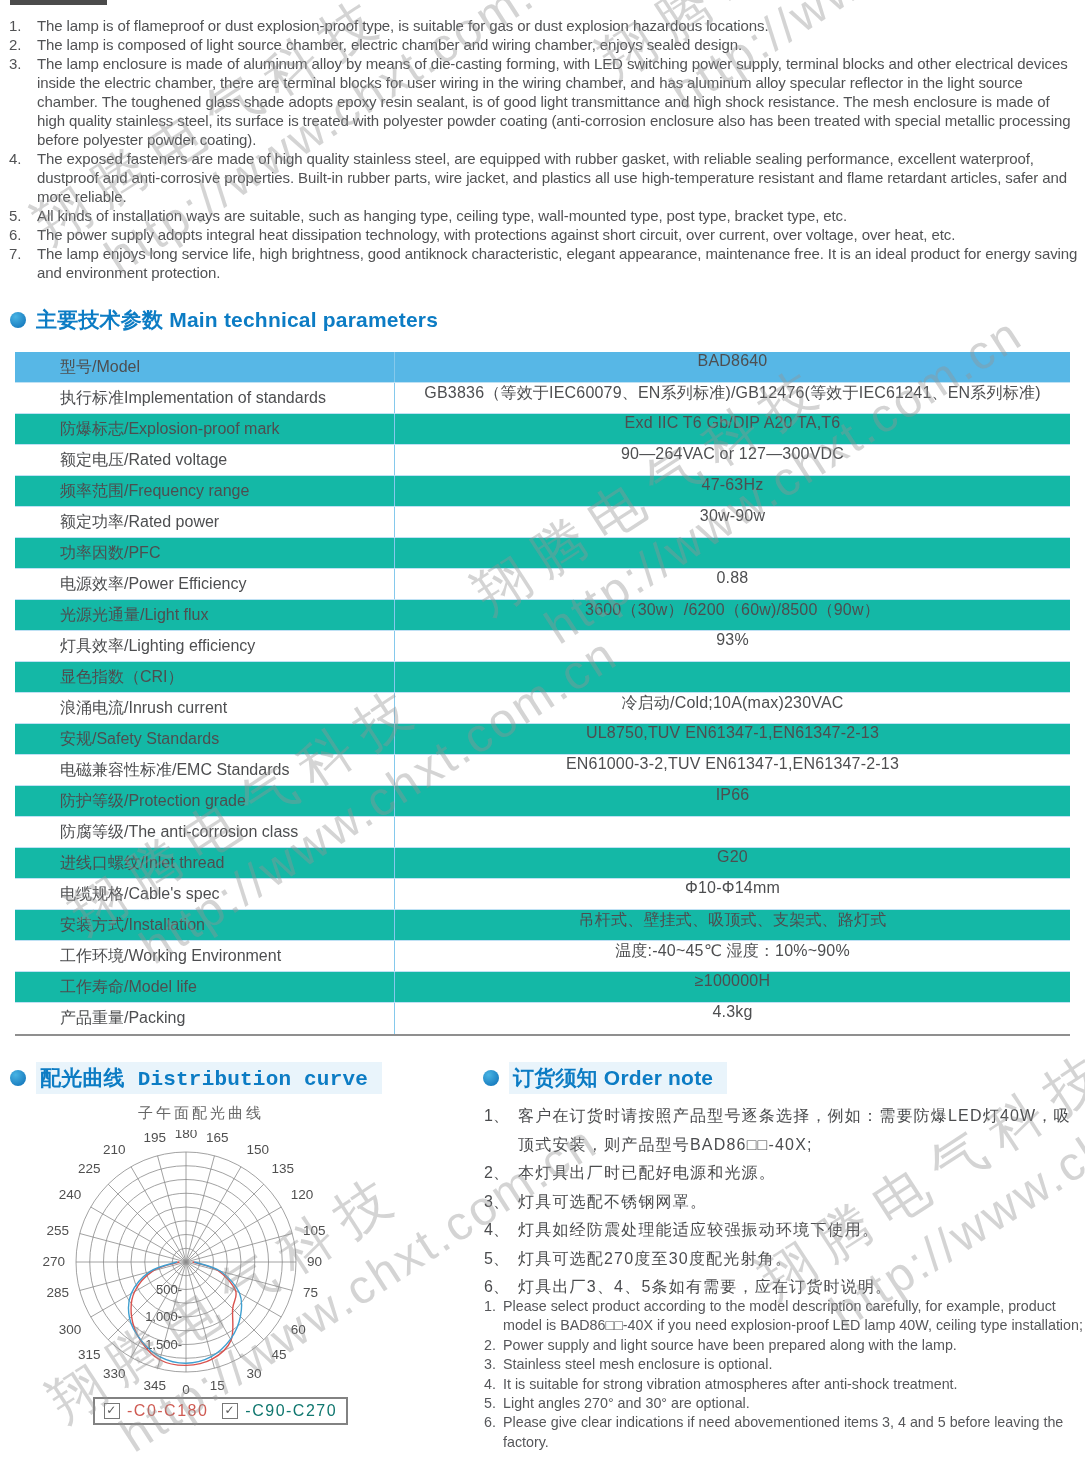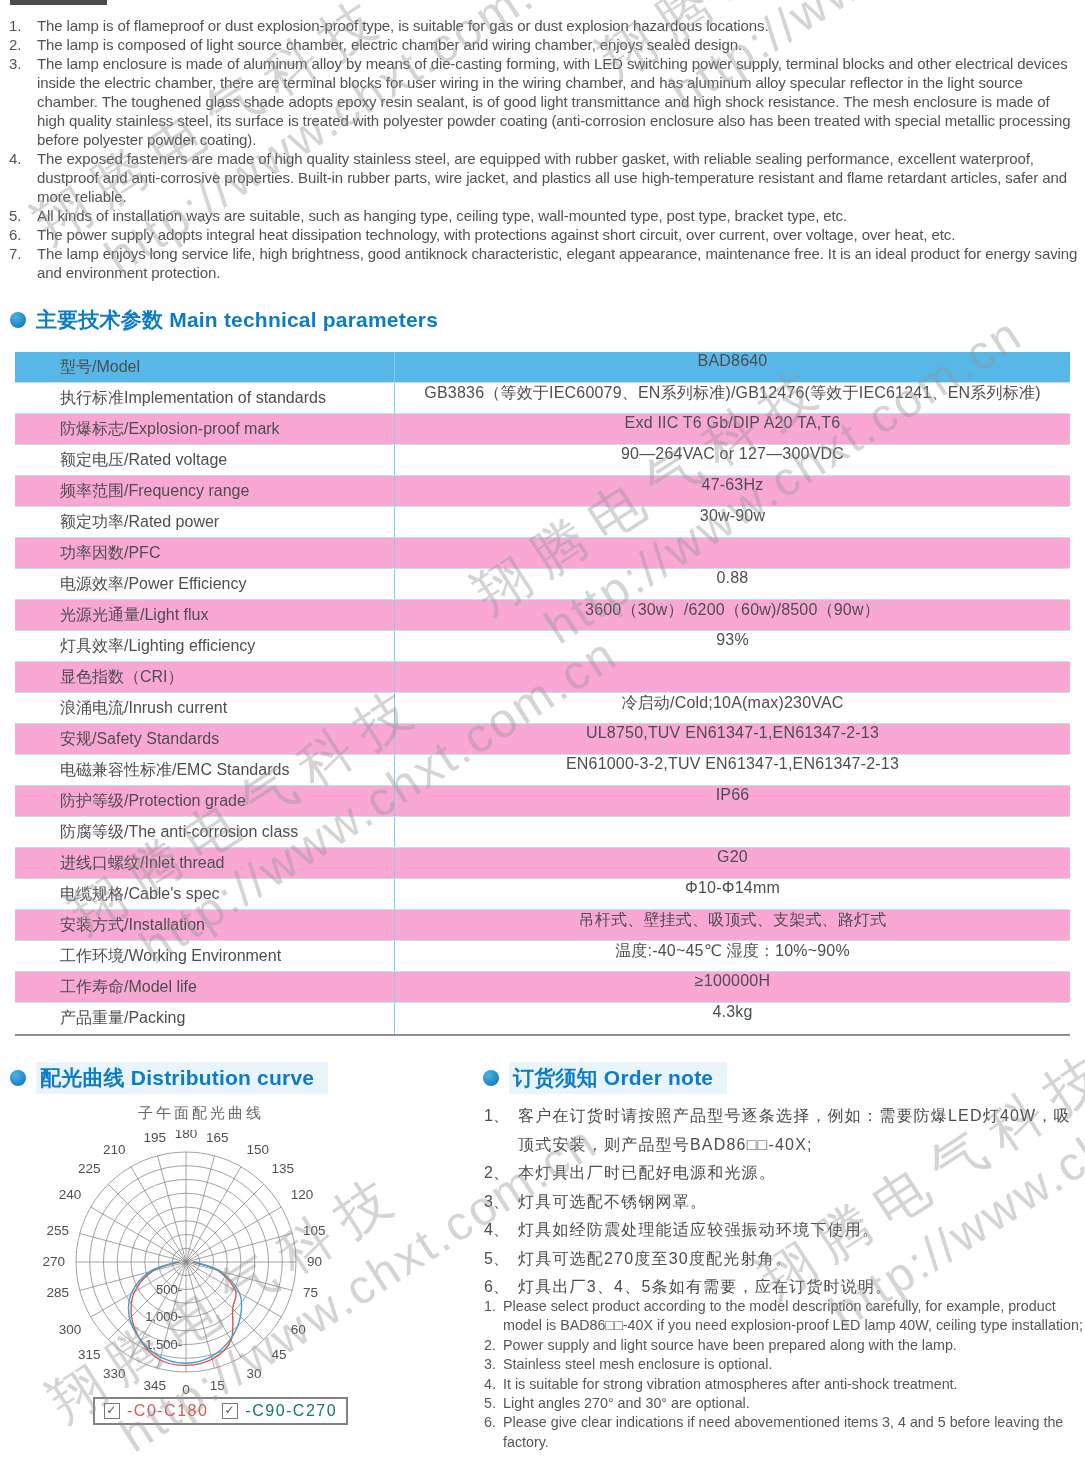--- a/index.html
+++ b/index.html
@@ -28,21 +28,21 @@
   .sec-title{font-size:21px;font-weight:bold;color:#0c7cc4;letter-spacing:0.2px;}
   .banded .sec-title{background:#e9f4fb;padding:2px 14px 2px 4px;}
 
   
   .spec-table{position:absolute;left:15px;top:352px;width:1055px;z-index:2;
               border-bottom:2px solid #8f8f8f;}
   .spec-row{display:flex;height:31px;box-sizing:border-box;
             font-size:16px;color:#4d4e50;border-bottom:1px solid #bfe1f4;}
   .spec-row:last-child{border-bottom:none;}
   .r-head{background:#57b7e6;}
-  .r-alt{background:#f9a8d4;}
+  .r-alt{background:#14b8a6;}
   .r-white{background:#ffffff;}
   .cell-l{width:380px;flex:none;box-sizing:border-box;padding-left:45px;
           border-right:1px solid #85c9ec;height:100%;display:flex;align-items:center;}
   .cell-r{flex:1;text-align:center;letter-spacing:0.2px;}
 
   
   .chart-title{position:absolute;left:138px;top:1104px;font-size:15px;color:#666;
                letter-spacing:3px;z-index:2;}
   .polar{position:absolute;left:28px;top:1130px;width:330px;height:285px;z-index:2;}
   .legend{position:absolute;left:93px;top:1397px;display:flex;gap:14px;align-items:center;
@@ -242,21 +242,21 @@
         <div class="cell-l">工作寿命/Model life</div>
         <div class="cell-r">≥100000H</div>
       </div>
 
       <div class="spec-row r-white">
         <div class="cell-l">产品重量/Packing</div>
         <div class="cell-r">4.3kg</div>
       </div>
     </div>
 
-  <div class="sec-head banded" style="left:10px;top:1062px;">
+  <div class="sec-head banded" style="left:10px;top:1062px;font-family:Liberation Mono, monospace;">
     <span class="sec-bullet"></span>
     <span class="sec-title"><span>配光曲线</span> <span>Distribution curve</span></span>
   </div>
 
   <div class="chart-title">子午面配光曲线</div>
   <div id="polar" class="polar"><svg width="330" height="285" font-family="&quot;Liberation Sans&quot;,&quot;DejaVu Sans&quot;,sans-serif">
         <circle cx="158" cy="132" r="13.75" fill="none" stroke="#8a8a8a" stroke-width="0.8"></circle>
         <circle cx="158" cy="132" r="27.5" fill="none" stroke="#8a8a8a" stroke-width="0.8"></circle>
         <circle cx="158" cy="132" r="41.25" fill="none" stroke="#8a8a8a" stroke-width="0.8"></circle>
         <circle cx="158" cy="132" r="55" fill="none" stroke="#8a8a8a" stroke-width="0.8"></circle>

